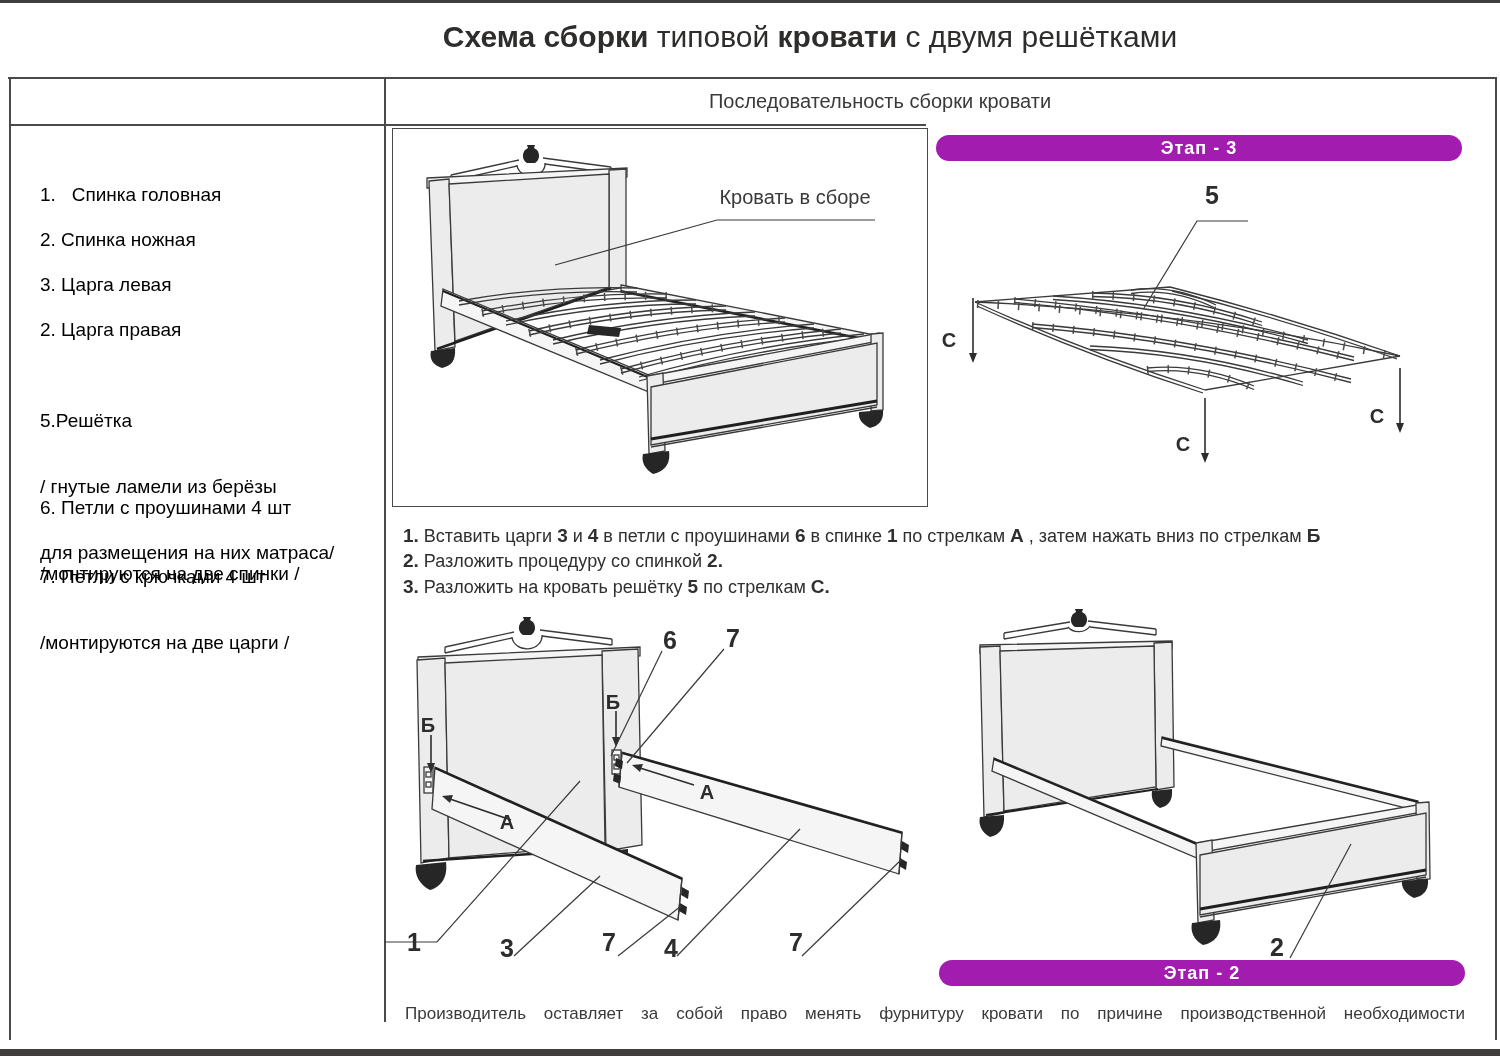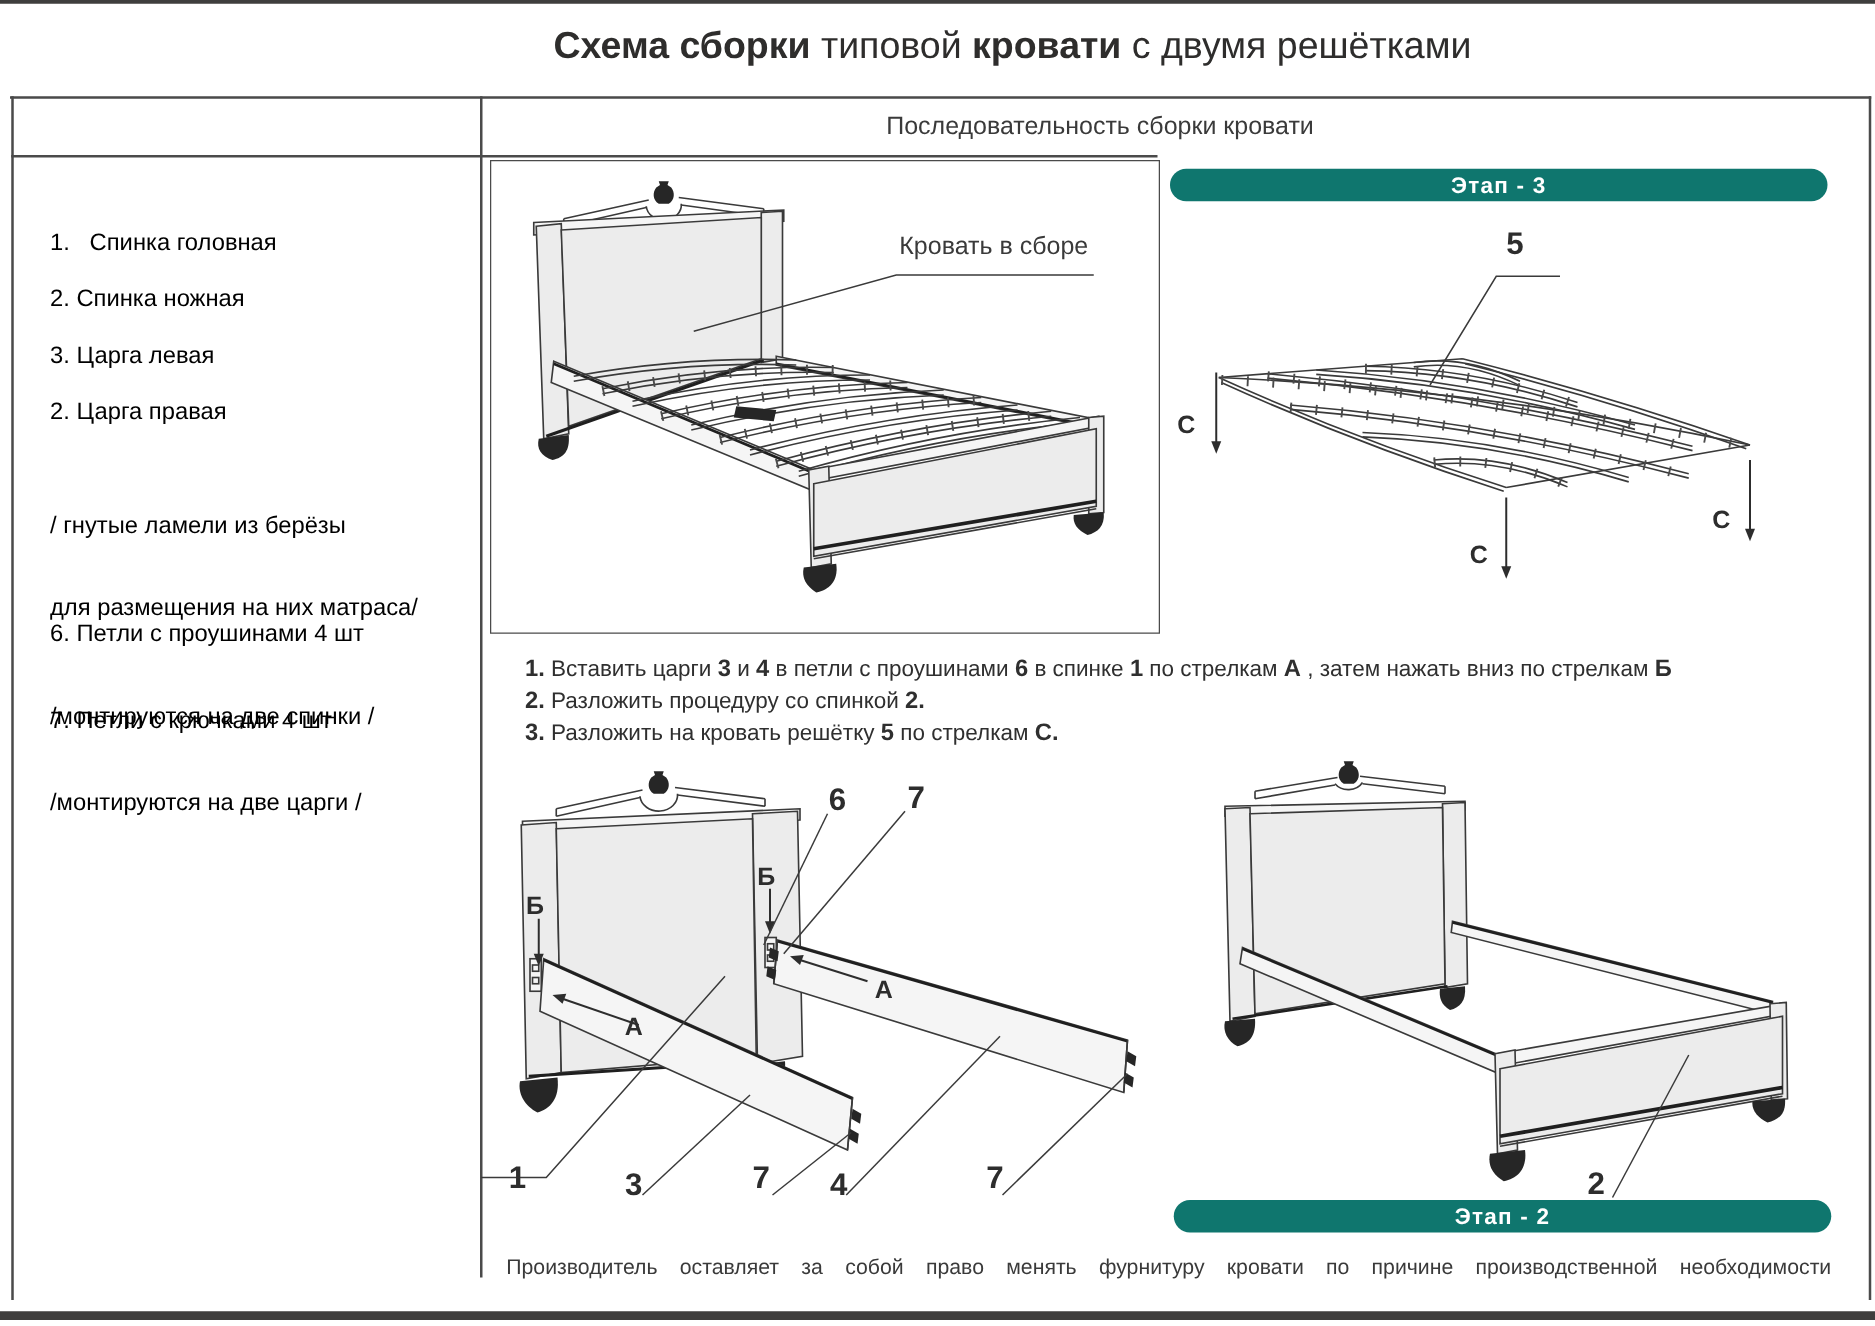--- a/index.html
+++ b/index.html
@@ -7,23 +7,23 @@
         font-family:"Liberation Sans", sans-serif;color:#383838;}
   .abs{position:absolute;}
   .bar{position:absolute;left:0;width:1500px;background:#3f3e3d;}
   .hline{position:absolute;background:#4a4a4a;height:2px;}
   .vline{position:absolute;background:#4a4a4a;width:2px;}
   #title{position:absolute;left:330px;top:20px;width:960px;text-align:center;
          font-size:30px;color:#2e2d2c;letter-spacing:0px;white-space:nowrap;}
   #title b{font-weight:bold;text-align:center;}
   .colhead{position:absolute;font-size:20px;color:#3a3a3a;text-align:center;white-space:pre;}
   .part{position:absolute;left:40px;font-size:19px;color:#000000;white-space:pre;line-height:22px;}
-  .instr{position:absolute;left:403px;width:1070px;font-size:18px;color:#2f2f2f;white-space:nowrap;margin-left:17px;}
+  .instr{position:absolute;left:403px;width:1070px;font-size:18px;color:#2f2f2f;white-space:nowrap;}
   .instr b{font-size:19px;}
-  .banner{position:absolute;height:26px;border-radius:13px;background:#0f766e;
+  .banner{position:absolute;height:26px;border-radius:13px;background:#a21caf;
           color:#ffffff;font-size:18px;font-weight:bold;text-align:center;line-height:26px;letter-spacing:1px;}
   .co{position:absolute;font-weight:bold;font-size:25px;color:#2d2d2d;width:30px;text-align:center;line-height:25px;}
   .co-l{font-size:20px;width:22px;}
   #bed-label{position:absolute;left:705px;top:186px;width:180px;text-align:center;font-size:20px;color:#3a3a3a;}
   #footer-note{position:absolute;left:405px;top:1004px;width:1060px;font-size:17px;color:#3a3a3a;
                text-align:justify;text-align-last:justify;}
   svg{overflow:visible;display:block;}
   .draw{stroke:#3a3a3a;stroke-width:1.3;fill:none;}
   .panel{stroke:#3a3a3a;stroke-width:1.3;fill:#ececec;}
   .panel-light{stroke:#3a3a3a;stroke-width:1.3;fill:#f5f5f5;}
@@ -52,20 +52,21 @@
   <div class="vline" style="left:1495px;top:77px;height:963px;width:1.5px;"></div>
   <div class="vline" style="left:384px;top:77px;height:945px;width:1.5px;"></div>
 
   <div class="colhead" style="left:500px;top:90px;width:760px;">Последовательность сборки кровати</div>
 
   <div class="part" style="top:184px;">1.   Спинка головная</div>
   <div class="part" style="top:229px;">2. Спинка ножная</div>
   <div class="part" style="top:274px;">3. Царга левая</div>
   <div class="part" style="top:319px;">2. Царга правая</div>
   <div class="part" style="top:366px;">
+    <div>5.Решётка</div>
     <div>/ гнутые ламели из берёзы</div>
     <div>для размещения на них матраса/</div>
   </div>
   <div class="part" style="top:453px;">
     <div>6. Петли с проушинами 4 шт</div>
     <div>/монтируются на две спинки /</div>
   </div>
   <div class="part" style="top:522px;">
     <div>7. Петли с крючками 4 шт</div>
     <div>/монтируются на две царги /</div>

